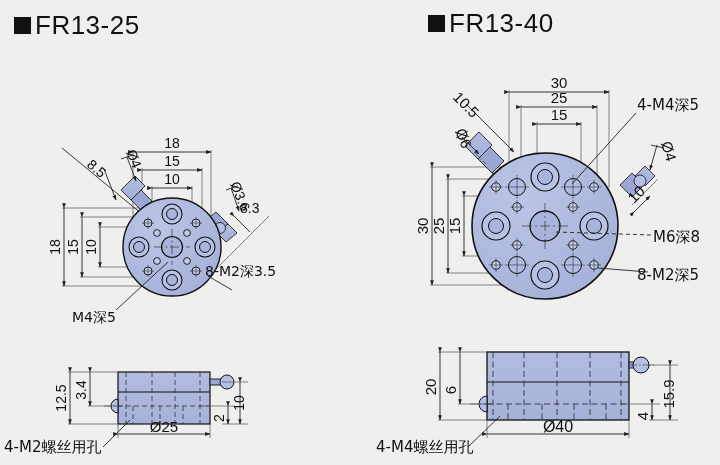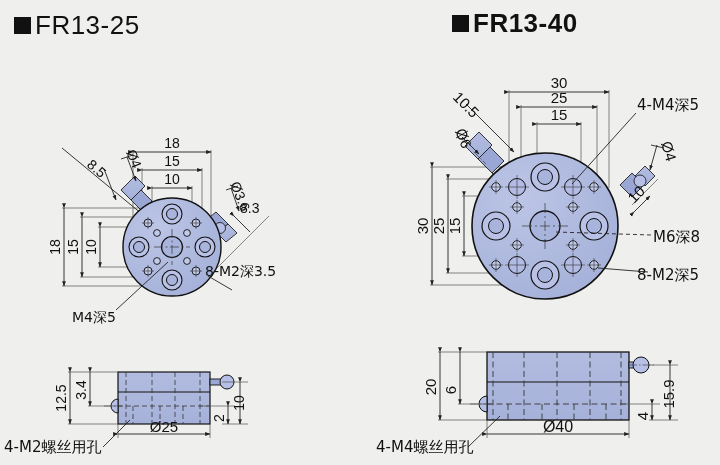--- a/index.html
+++ b/index.html
@@ -18,21 +18,21 @@
 </style>
 </head>
 <body>
 
 <div class="root">
 
   <div class="ttl" style="left:14px;top:12px;">
     <span class="sq"></span>
     <span class="tx">FR13-25</span>
   </div>
-  <div class="ttl" style="left:452px;top:10px;font-weight:bold;">
+  <div class="ttl" style="left:428px;top:10px;">
     <span class="sq"></span>
     <span class="tx">FR13-40</span>
   </div>
 
   <svg width="720" height="465" viewBox="0 0 720 465">
     <defs>
       <marker id="ah" viewBox="0 0 10 10" refX="9" refY="5" markerWidth="7" markerHeight="7" orient="auto">
         <path d="M0,1 L10,5 L0,9 z" fill="#222"></path>
       </marker>
       <marker id="ahs" viewBox="0 0 10 10" refX="9" refY="5" markerWidth="6" markerHeight="6" orient="auto">

